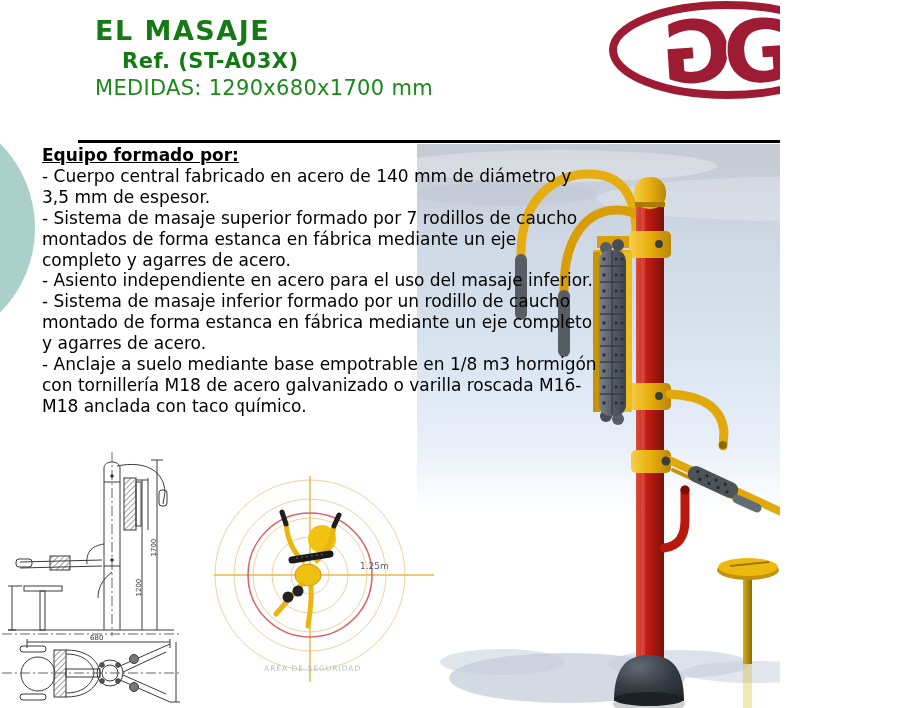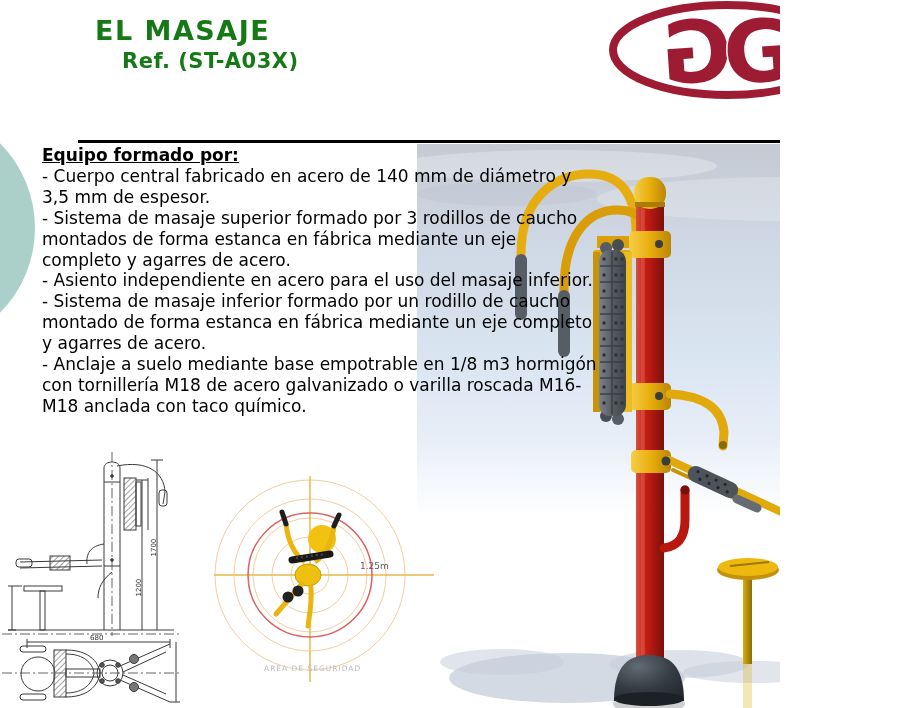--- a/index.html
+++ b/index.html
@@ -34,20 +34,21 @@
 </head>
 <body>
 
 <div class="page">
 
   <div class="teal-circle"></div>
 
   <div class="header">
     <div class="title" style="color:#157a15">EL MASAJE</div>
     <div class="ref" style="color:#157a15">Ref. (ST-A03X)</div>
+    <div class="medidas" style="color:#1b8a1b">MEDIDAS: 1290x680x1700 mm</div>
   </div>
 
   <svg class="logo" viewBox="0 0 175 106">
     <ellipse cx="122" cy="50" rx="114" ry="45" fill="none" stroke="#9e1c33" stroke-width="8"></ellipse>
     <g transform="rotate(-4 120 50)" font-weight="bold" font-size="86" fill="#9e1c33" stroke="#ffffff" stroke-width="3" paint-order="stroke">
       <text transform="matrix(-1,0,0,1,172,0)" x="45" y="80">G</text>
       <text x="118" y="84">G</text>
     </g>
   </svg>
 
@@ -221,21 +222,21 @@
     <circle cx="268" cy="346" r="4.5" fill="#771009"></circle>
 
     <ellipse cx="232" cy="560" rx="36" ry="10" fill="#3a4148" opacity=".25"></ellipse>
     <path d="M 197,557 C 197,521 212,511 232,511 C 252,511 267,521 267,557 Z" fill="url(#dome)"></path>
     <ellipse cx="232" cy="555" rx="35" ry="7" fill="#1c2125"></ellipse>
   </svg>
 
   <div class="specs">
     <div class="heading">Equipo formado por:</div>
     <div>- Cuerpo central fabricado en acero de 140 mm de diámetro y 3,5 mm de espesor.</div>
-    <div>- Sistema de masaje superior formado por 3 rodillos de caucho montados de forma estanca en fábrica mediante un eje completo y agarres de acero.</div>
+    <div>- Sistema de masaje superior formado por 7 rodillos de caucho montados de forma estanca en fábrica mediante un eje completo y agarres de acero.</div>
     <div>- Asiento independiente en acero para el uso del masaje inferior.</div>
     <div>- Sistema de masaje inferior formado por un rodillo de caucho montado de forma estanca en fábrica mediante un eje completo y agarres de acero.</div>
     <div>- Anclaje a suelo mediante base empotrable en 1/8 m3 hormigón con tornillería M18 de acero galvanizado o varilla roscada M16-M18 anclada con taco químico.</div>
   </div>
 
   <svg class="tech-drawing" viewBox="0 0 200 258">
     <defs>
       <pattern id="hatch" width="4" height="4" patternUnits="userSpaceOnUse" patternTransform="rotate(45)">
         <line x1="0" y1="0" x2="0" y2="4" stroke="#444" stroke-width="1"></line>
       </pattern>

